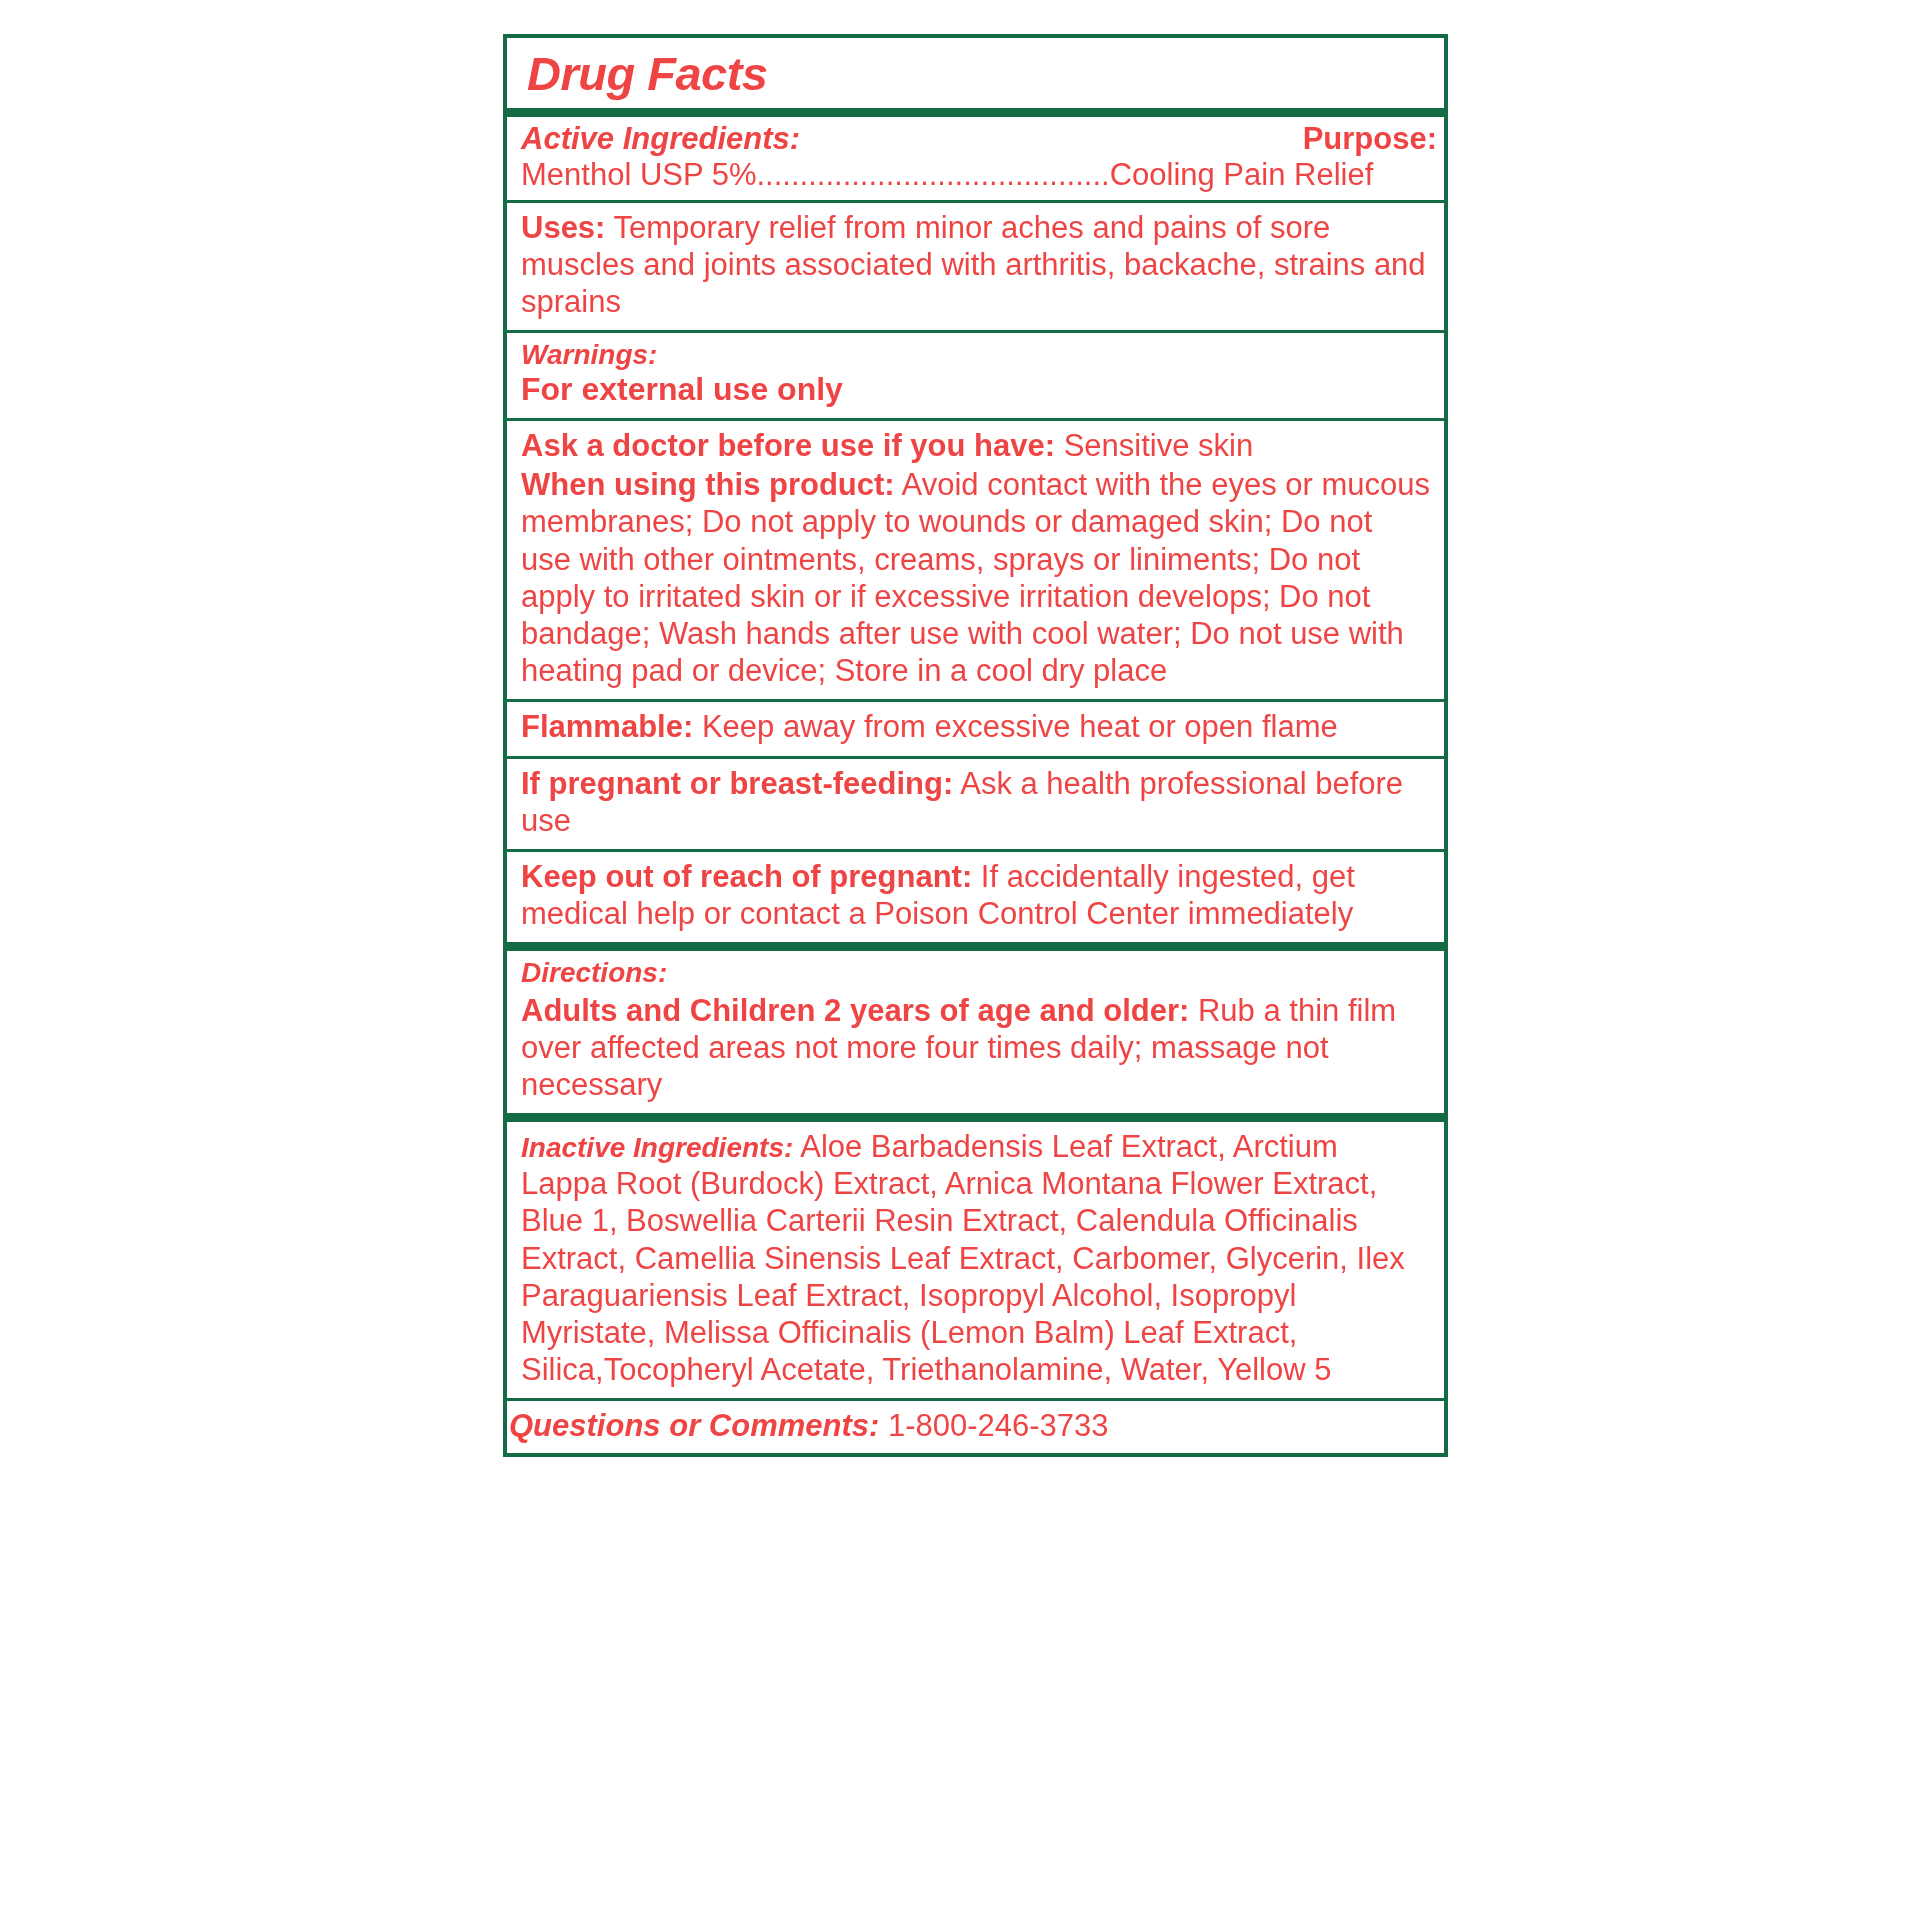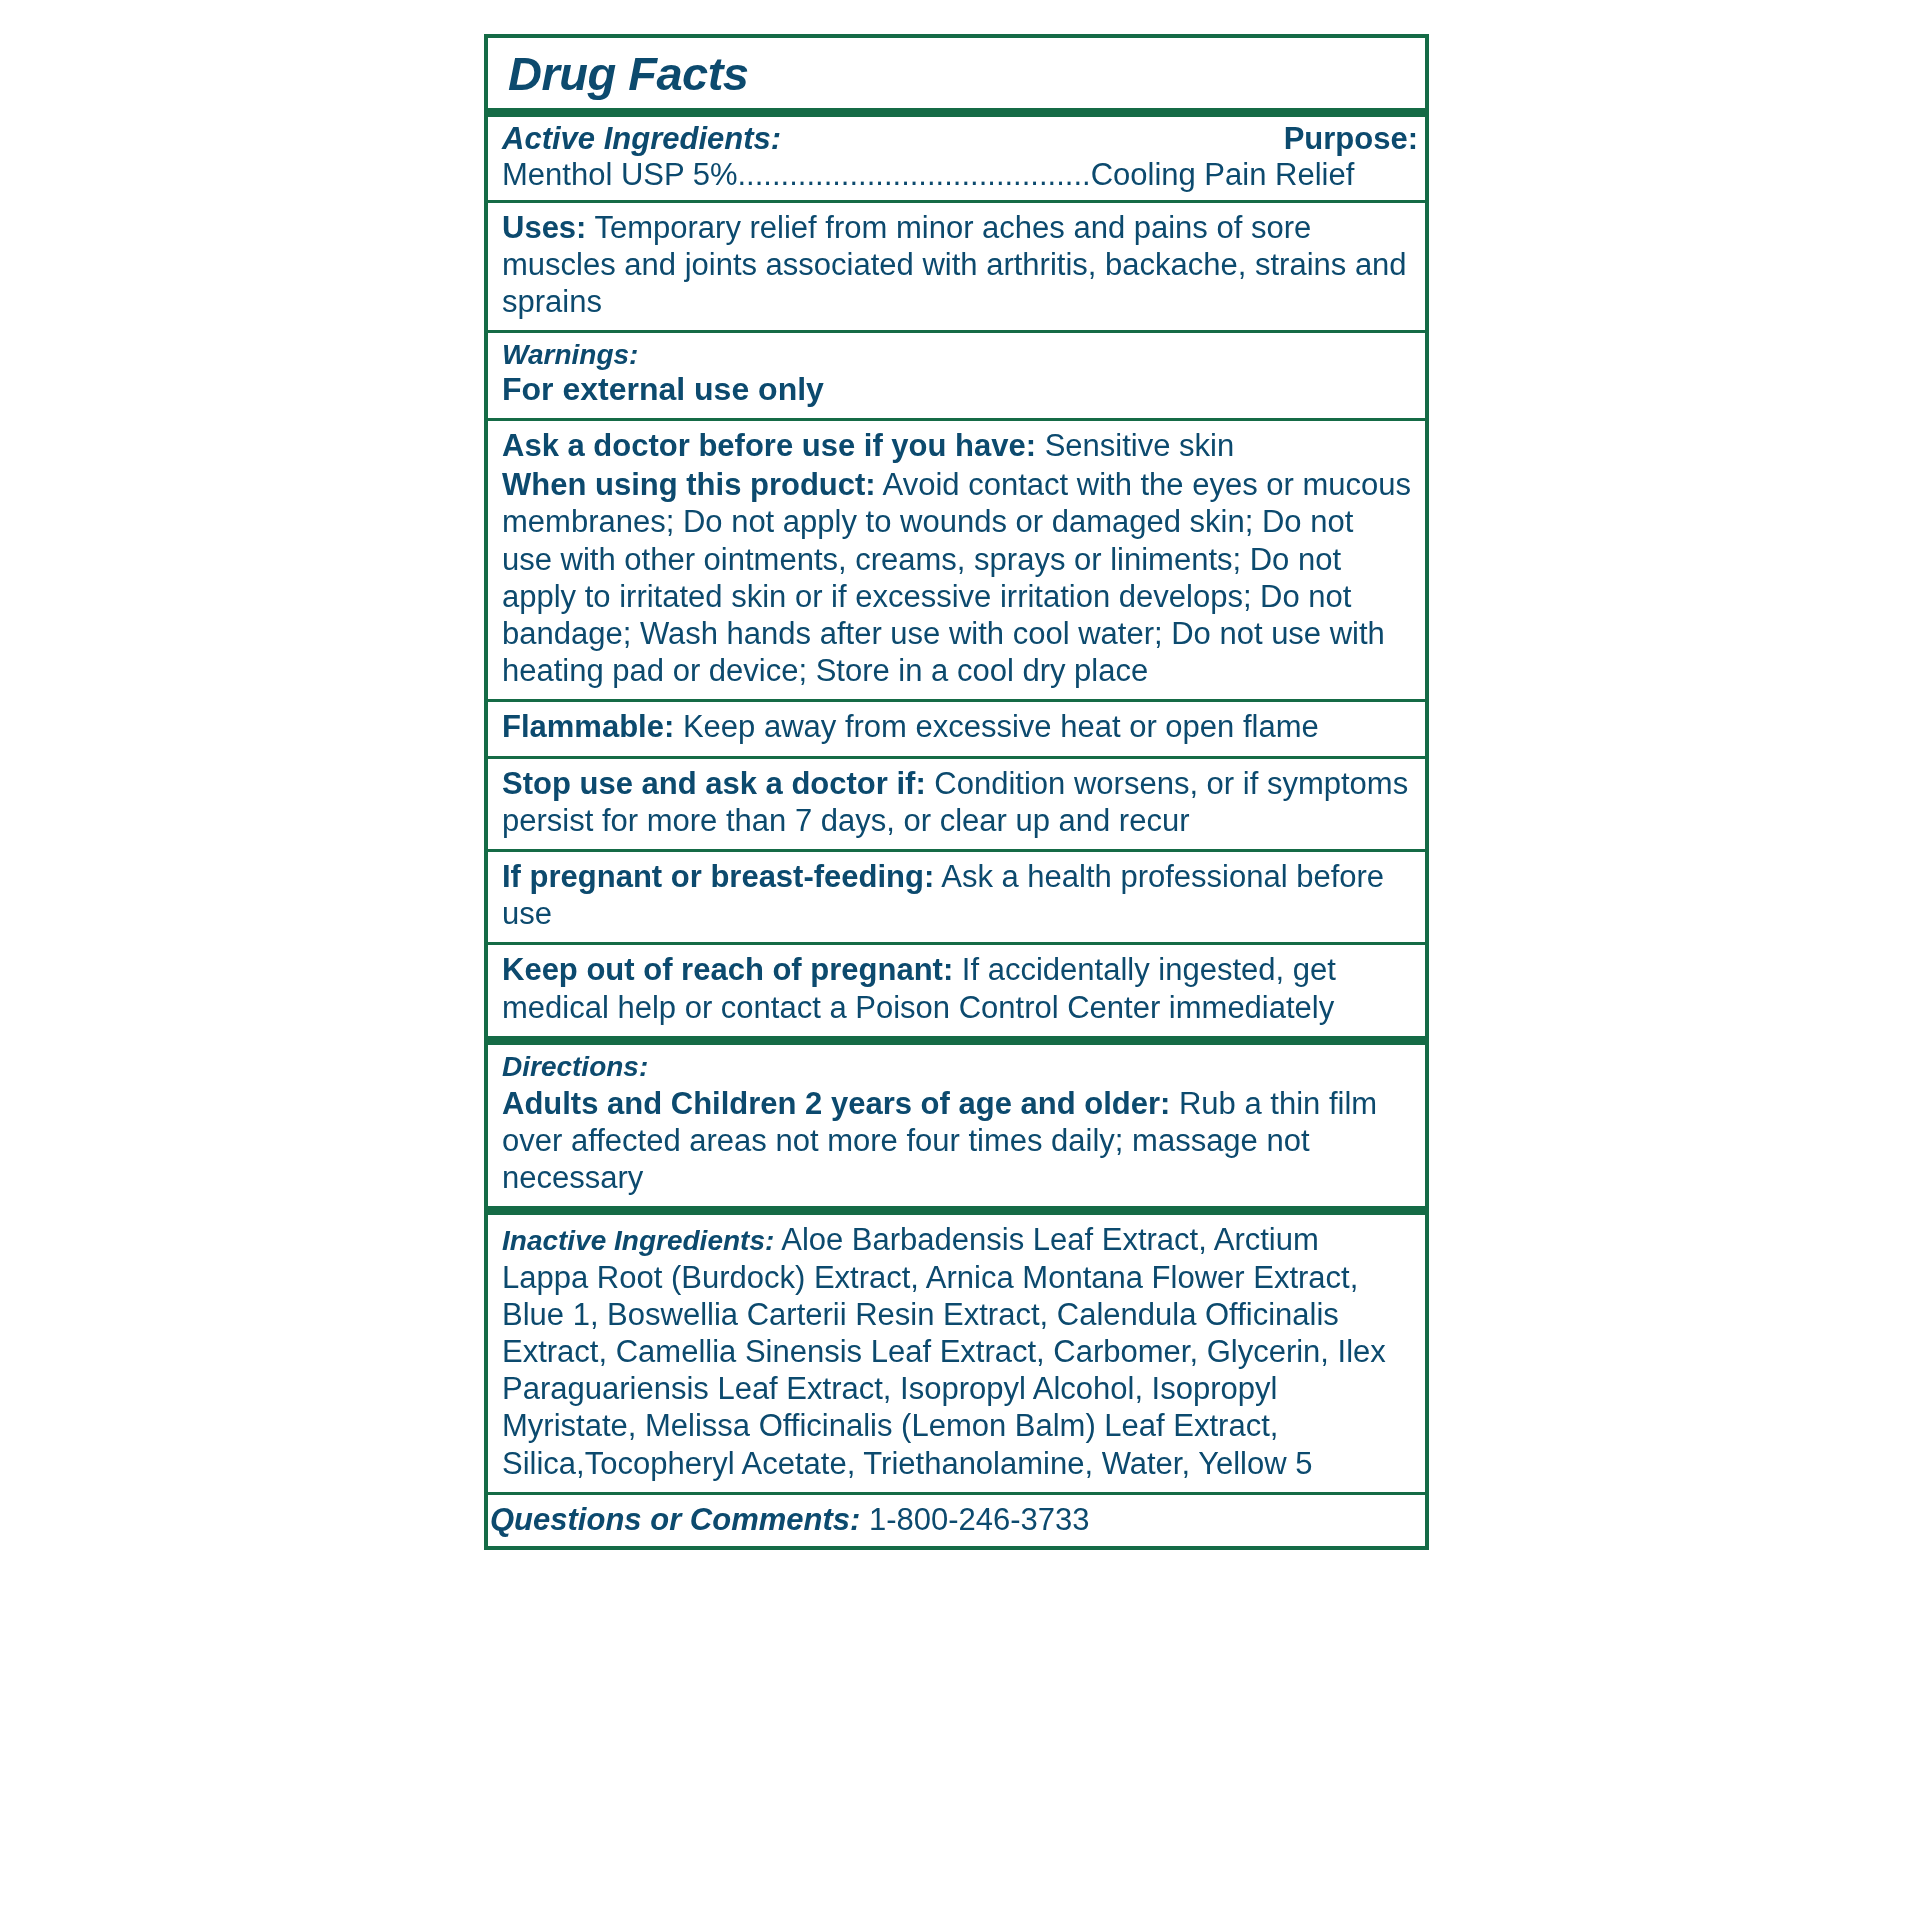--- a/index.html
+++ b/index.html
@@ -10,30 +10,30 @@
   body {
     width: 1927px;
     height: 1927px;
     font-family: "Liberation Sans", sans-serif;
     color: #1a6b4a;
     position: relative;
     overflow: hidden;
   }
   .label-wrap {
     position: absolute;
-    left: 484px;
+    left: 503px;
     top: 34px;
     width: 945px;
     box-sizing: border-box;
     border-left: 4px solid #156b46;
     border-right: 4px solid #156b46;
     border-top: 4px solid #156b46;
     border-bottom: 4px solid #156b46;
     background: #ffffff;
-    color: #0c4a6e;
+    color: #ef4444;
   }
   .rule-thin {
     border-bottom: 3px solid #156b46;
   }
   .rule-thick {
     border-bottom: 9px solid #156b46;
   }
   .sec {
     padding: 6px 14px 10px 14px;
   }
@@ -133,23 +133,20 @@
     </div>
     <div class="tight">
       <b class="hd">When using this product:</b><span> Avoid contact with the eyes or mucous membranes; Do not apply to wounds or damaged skin; Do not use with other ointments, creams, sprays or liniments; Do not apply to irritated skin or if excessive irritation develops; Do not bandage; Wash hands after use with cool water; Do not use with heating pad or device; Store in a cool dry place</span>
     </div>
   </div>
 
   <div class="sec rule-thin body-txt">
     <b class="hd">Flammable:</b><span> Keep away from excessive heat or open flame</span>
   </div>
 
-  <div class="sec rule-thin body-txt">
-    <b class="hd">Stop use and ask a doctor if:</b><span> Condition worsens, or if symptoms persist for more than 7 days, or clear up and recur</span>
-  </div>
 
   <div class="sec rule-thin body-txt">
     <b class="hd">If pregnant or breast-feeding:</b><span> Ask a health professional before use</span>
   </div>
 
   <div class="sec rule-thick body-txt">
     <b class="hd">Keep out of reach of pregnant:</b><span> If accidentally ingested, get medical help or contact a Poison Control Center immediately</span>
   </div>
 
   <div class="sec rule-thick">

